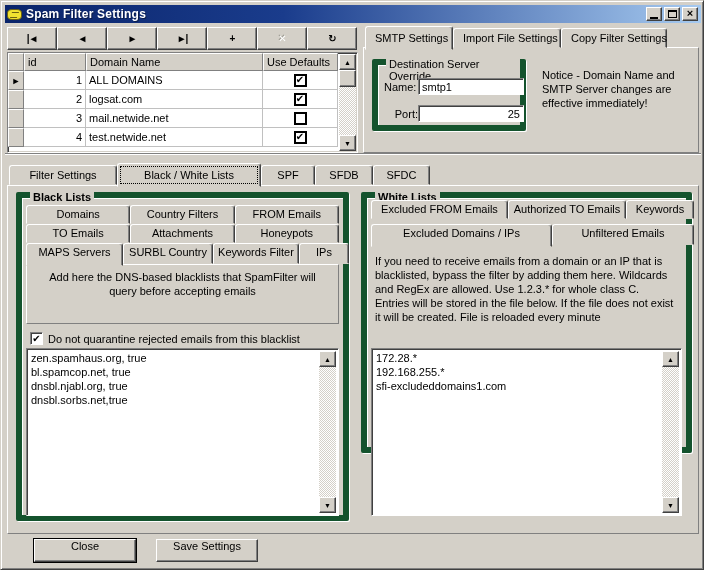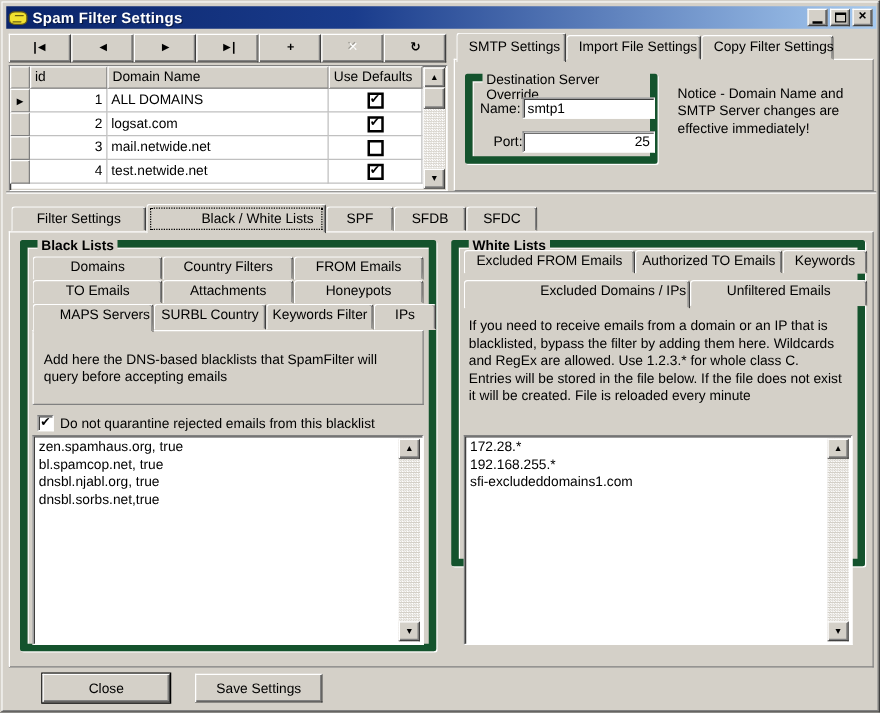--- a/index.html
+++ b/index.html
@@ -55,46 +55,46 @@
     background-size:2px 2px; }
   .sb-btn { position:absolute; left:0; width:17px; height:16px; display:flex; align-items:center; justify-content:center;
             font-size:7px; color:#000; }
   .sb-up { top:0; } .sb-down { bottom:0; }
   .sb-thumb { position:absolute; left:0; top:16px; width:17px; height:17px; }
   
   .tabstrip { position:absolute; display:flex; align-items:flex-end; }
   .tab { background:#d4d0c8; border:1px solid; border-color:#ffffff #404040 #d4d0c8 #ffffff;
          box-shadow: inset -1px 0 0 #808080; border-radius:3px 3px 0 0;
          padding:3px 9px 3px 9px; white-space:nowrap; text-align:center; position:relative; z-index:1; }
-  .tab.active { z-index:3; padding-top:5px; padding-bottom:5px; margin-bottom:-2px;text-align:right; }
+  .tab.active { z-index:3; padding-top:5px; padding-bottom:5px; margin-bottom:-2px; }
   .tab.focus-dotted { outline:1px dotted #000; outline-offset:-4px; }
   .tabrow { display:flex; position:absolute; left:4px; right:4px; }
   .tabrow .tab { flex:1; padding-left:2px; padding-right:2px; overflow:hidden; }
   .tabrow .tab.active { margin-bottom:-2px; }
   
   #smtp-panel { position:absolute; left:362px; top:46px; width:336px; height:106px; }
   #dso-group { left:8px; top:11px; width:154px; height:72px; }
   .field-row { position:absolute; display:flex; align-items:center; }
   .tfield { background:#ffffff; border:1px solid; border-color:#808080 #ffffff #ffffff #808080;
             box-shadow: inset 1px 1px 0 #404040; font:11px "Liberation Sans","DejaVu Sans",sans-serif;
             padding:1px 3px; outline:none; }
   #notice { position:absolute; left:178px; top:20px; width:152px; line-height:14px; }
   
   #main-panel { position:absolute; left:6px; top:184px; width:692px; height:349px; }
-  .desc-panel { position:absolute; border:1px solid; border-color:#ffffff #808080 #808080 #ffffff; padding:16px 8px; line-height:14px; }
+  .desc-panel { position:absolute; border:1px solid; border-color:#ffffff #808080 #808080 #ffffff; padding:5px 8px; line-height:14px;text-align:center; }
   .checkbox-row { position:absolute; display:flex; align-items:center; gap:5px; }
   .cbox { width:13px; height:13px; background:#ffffff; border:1px solid; border-color:#808080 #ffffff #ffffff #808080;
           box-shadow: inset 1px 1px 0 #404040; display:flex; align-items:center; justify-content:center;
           font-size:10px; line-height:1; }
   .listbox { position:absolute; background:#ffffff; border:1px solid; border-color:#808080 #ffffff #ffffff #808080;
              box-shadow: inset 1px 1px 0 #404040; padding:2px 1px 2px 4px; overflow:hidden; }
   .listbox .sb { position:absolute; top:2px; bottom:2px; right:2px; width:17px; }
   .list-item { line-height:14px; white-space:nowrap; }
   
-  .push-btn { position:absolute; width:102px; height:23px; display:flex; align-items:center; justify-content:center; }
+  .push-btn { position:absolute; width:102px; height:23px; display:flex; justify-content:center; }
   .push-btn.default { box-shadow: 0 0 0 1px #000000, inset -1px -1px 0 #808080, inset 1px 1px 0 #d4d0c8; }
   .divider-h { position:absolute; height:2px; border-top:1px solid #808080; border-bottom:1px solid #ffffff; }
 </style>
 </head>
 <body>
 
 <div id="window">
 
   <div id="titlebar">
     <span class="app-icon"></span>

